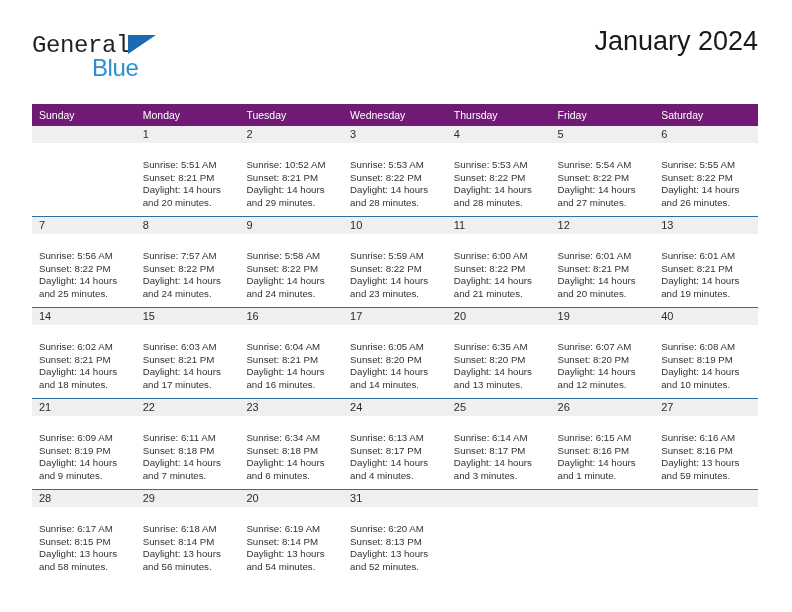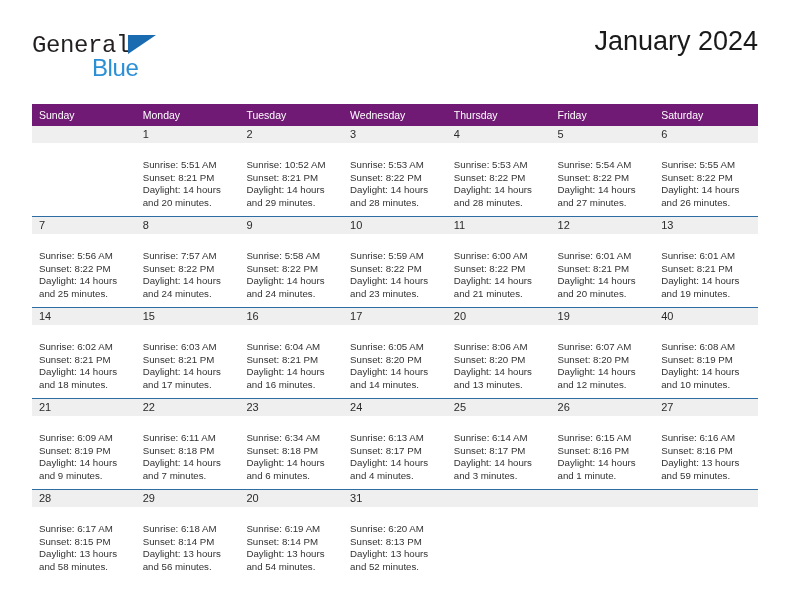--- a/index.html
+++ b/index.html
@@ -336,21 +336,21 @@
           <div class="cellbody">
             <div>Sunrise: 6:05 AM</div>
             <div>Sunset: 8:20 PM</div>
             <div>Daylight: 14 hours</div>
             <div>and 14 minutes.</div>
           </div>
         </td>
         <td>
           <div class="daynum">20</div>
           <div class="cellbody">
-            <div>Sunrise: 8:06 AM</div>
+            <div>Sunrise: 6:35 AM</div>
             <div>Sunset: 8:20 PM</div>
             <div>Daylight: 14 hours</div>
             <div>and 13 minutes.</div>
           </div>
         </td>
         <td>
           <div class="daynum">19</div>
           <div class="cellbody">
             <div>Sunrise: 6:07 AM</div>
             <div>Sunset: 8:20 PM</div>

